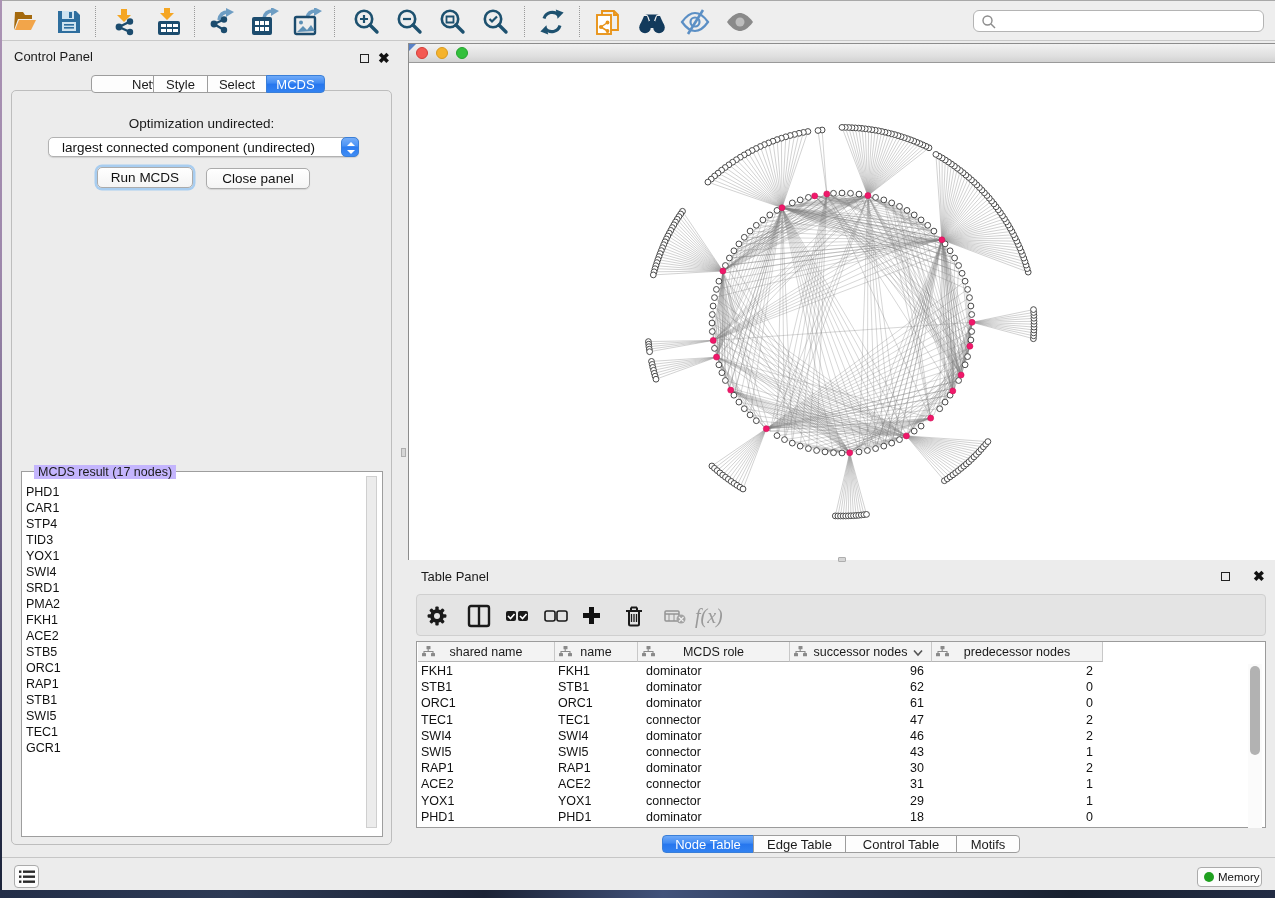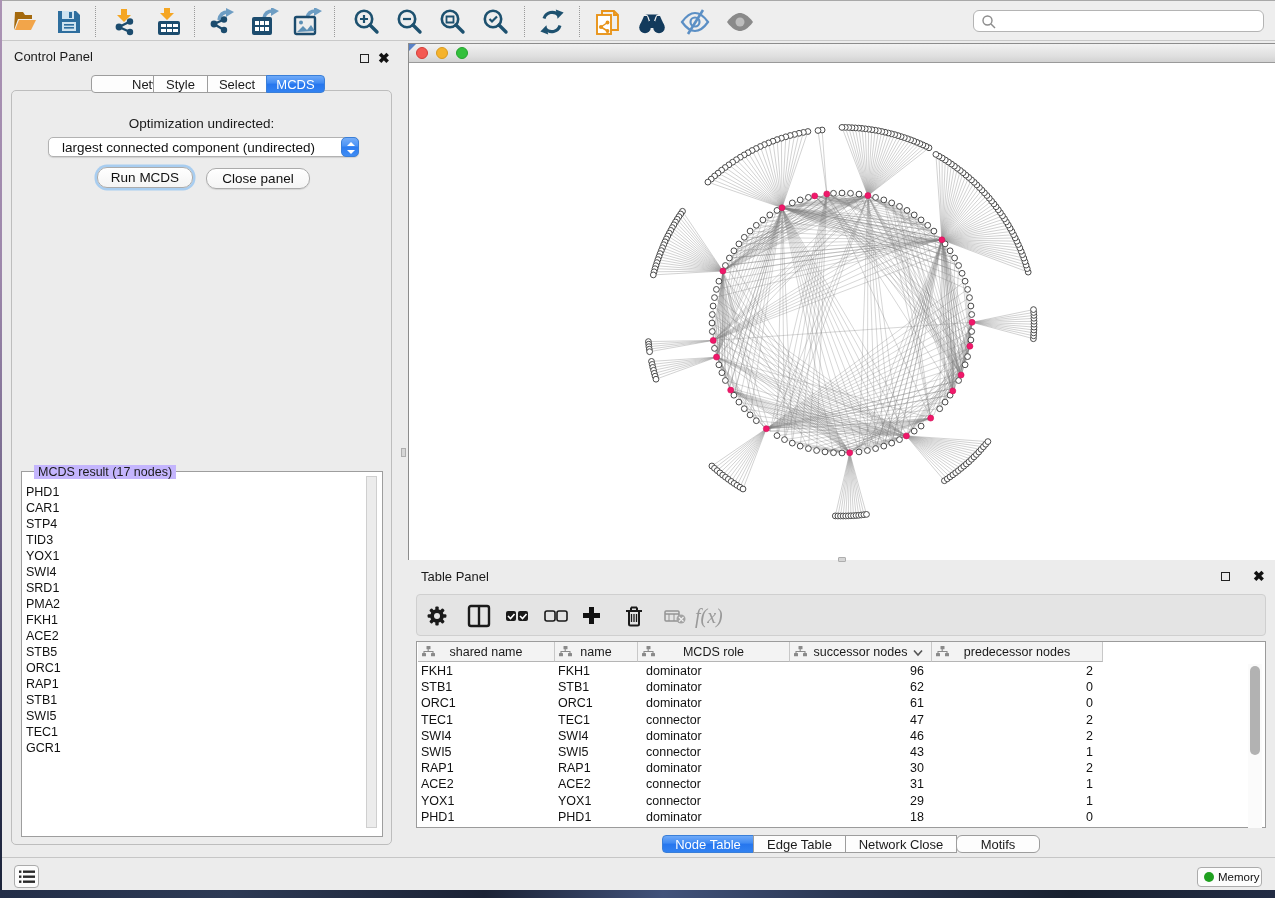--- a/index.html
+++ b/index.html
@@ -26,21 +26,21 @@
 #cp-tabs { position:absolute; left:89px; top:33px; height:18px; white-space:nowrap; }
 .tab { display:inline-block; height:18px; line-height:17px; font-size:13px; color:#1a1a1a; background:#fdfdfd; border:1px solid #9d9d9d; margin:0 -1px 0 0; vertical-align:top; text-align:center; }
 .tab.first { border-top-left-radius:4px; border-bottom-left-radius:4px; }
 .tab.sel { background:linear-gradient(180deg,#6faaf8 0%,#3f8af3 45%,#2676ee 50%,#3282f1 100%); color:#fff; border-color:#3a7fd8; border-top-right-radius:4px; border-bottom-right-radius:4px; }
 #cp-body { position:absolute; left:9px; top:48px; width:381px; height:755px; border:1px solid #bdbdbd; border-radius:5px; background:#ececec; }
 #opt-label { position:absolute; left:0; top:25px; width:100%; text-align:center; font-size:13.5px; color:#1a1a1a; }
 #combo { position:absolute; left:36px; top:46px; width:311px; height:20px; background:#fff; border:1px solid #b2b2b2; border-radius:5px; box-shadow:0 1px 1px rgba(0,0,0,0.12); }
 #combo .ctext { position:absolute; left:13px; top:2px; font-size:13.5px; color:#111; }
 #combo .cbtn { position:absolute; right:-1px; top:-1px; width:18px; height:20px; border-radius:5px; background:linear-gradient(180deg,#75adf8 0%,#4a92f5 45%,#2c7cf0 50%,#3f8cf4 100%); border:1px solid #3a7fd8; }
 #combo .cbtn svg { position:absolute; left:2px; top:2px; }
-.macbtn { position:absolute; height:21px; background:linear-gradient(180deg,#ffffff 0%,#f4f4f4 100%); border:1px solid #ababab; border-radius:10px; font-size:13.5px; color:#111; text-align:center; line-height:20px; box-shadow:0 1px 1px rgba(0,0,0,0.10); }
+.macbtn { position:absolute; height:21px; background:linear-gradient(180deg,#ffffff 0%,#f4f4f4 100%); border:1px solid #ababab; border-radius:5px; font-size:13.5px; color:#111; text-align:center; line-height:20px; box-shadow:0 1px 1px rgba(0,0,0,0.10); }
 #btn-run { left:85px; top:76px; width:96px; box-shadow:0 0 0 2.5px #a8cdf0; }
 #btn-close { left:194px; top:77px; width:104px; }
 #mcds-group { position:absolute; left:9px; top:380px; width:362px; height:366px; }
 #mcds-legend { position:absolute; left:13px; top:-6px; background:#c4b5fd; padding:0 4px; font-size:12.5px; color:#1a1a1a; z-index:2; }
 #mcds-box { position:absolute; left:0; top:0; width:362px; height:366px; border:1px solid #9e9e9e; background:#fff; }
 #mcds-list { position:absolute; left:5px; top:13px; font-size:12.5px; color:#111; line-height:16px; }
 #mcds-scroll { position:absolute; left:345px; top:5px; width:11px; height:352px; background:#ececec; border:1px solid #cfcfcf; }
 
 
 #divider-v { position:absolute; left:399px; top:42px; width:6px; height:816px; background:#ececec; }
@@ -1244,21 +1244,21 @@
         <div class="row" style="left:586px;top:151px;width:90px;text-align:right;">1</div>
         <div class="row" style="left:4px;top:167px;">PHD1</div>
         <div class="row" style="left:141px;top:167px;">PHD1</div>
         <div class="row" style="left:229px;top:167px;">dominator</div>
         <div class="row" style="left:420px;top:167px;width:87px;text-align:right;">18</div>
         <div class="row" style="left:586px;top:167px;width:90px;text-align:right;">0</div>
         <div id="tp-scroll">
           <div id="tp-thumb"></div>
         </div>
   </div>
-  <div id="tp-tabs"><span class="ttab first sel" style="width:92px;color:#fff;">Node Table</span><span class="ttab" style="width:93px;">Edge Table</span><span class="ttab" style="width:112px;">Network Close</span><span class="ttab last" style="width:84px;border-radius:6px;">Motifs</span></div>
+  <div id="tp-tabs"><span class="ttab first sel" style="width:92px;color:#fff;">Node Table</span><span class="ttab" style="width:93px;">Edge Table</span><span class="ttab" style="width:112px;">Control Table</span><span class="ttab last" style="width:64px;">Motifs</span></div>
 </div>
 
 <div id="statusbar">
   <div id="listbtn">
         <svg width="16" height="14" viewBox="0 0 16 14" style="position:absolute;left:4px;top:4px;">
           <g fill="#2a2a2a">
             <rect x="0" y="0.5" width="2.4" height="2.4"></rect>
             <rect x="4" y="0.5" width="12" height="2.4"></rect>
             <rect x="0" y="5.5" width="2.4" height="2.4"></rect>
             <rect x="4" y="5.5" width="12" height="2.4"></rect>

